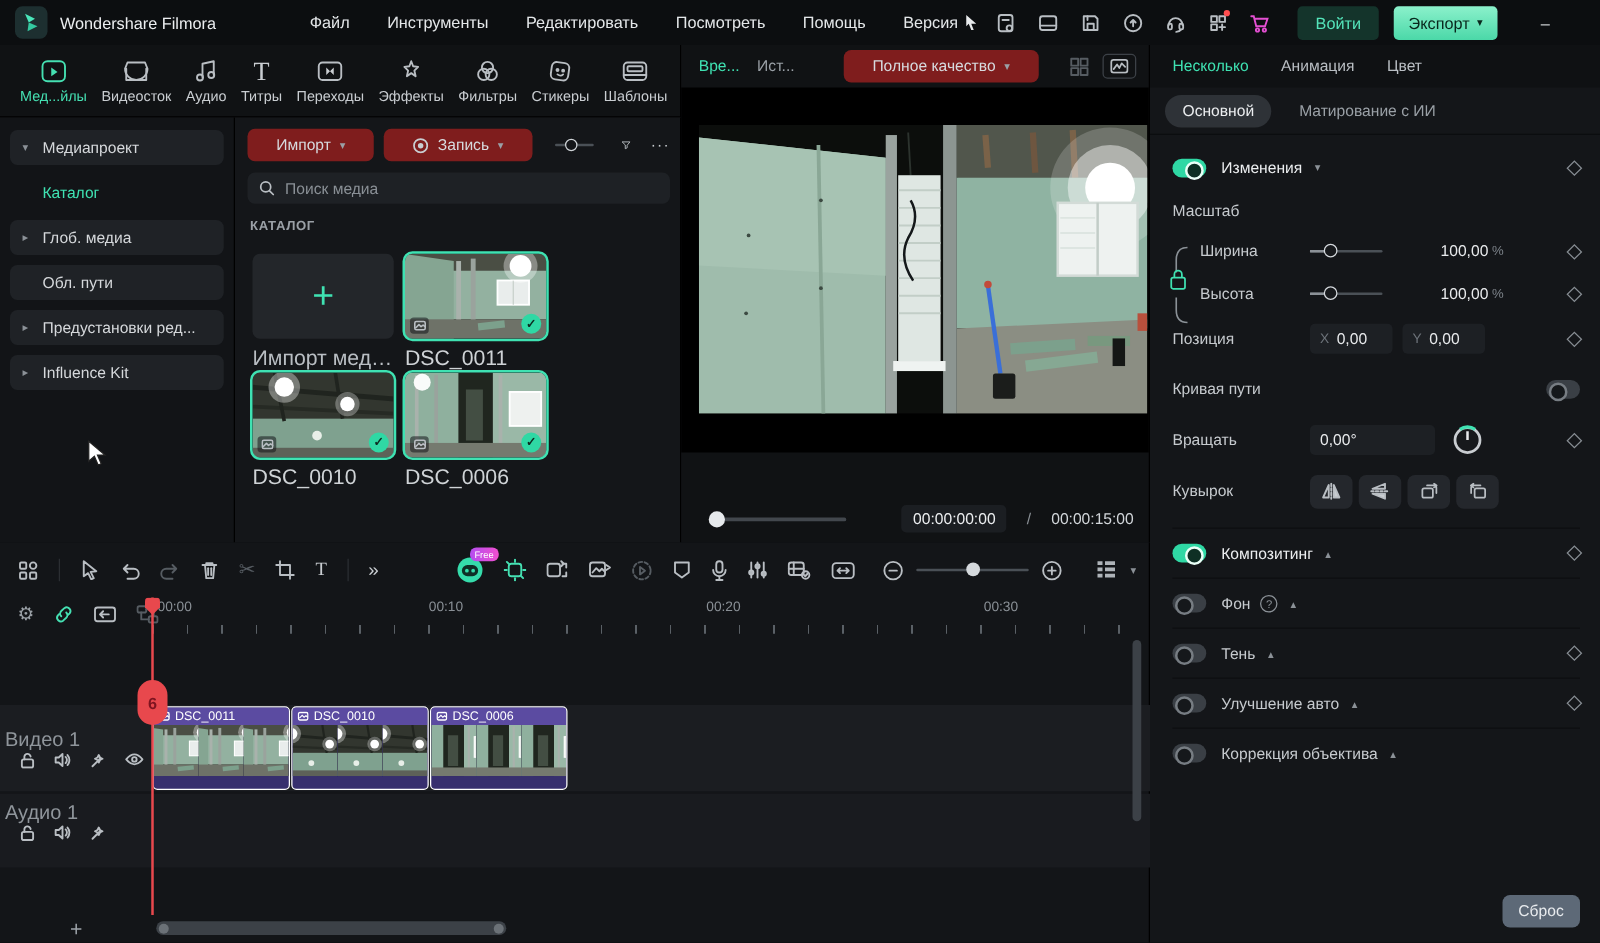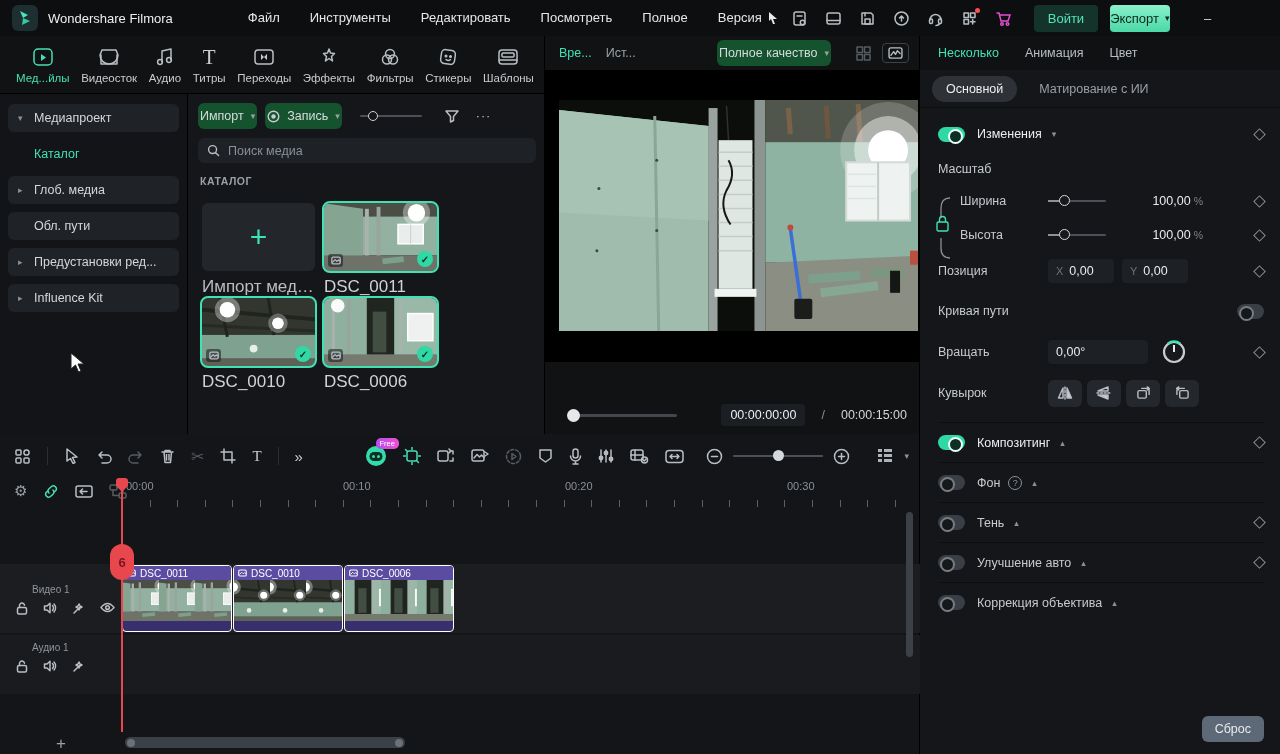--- a/index.html
+++ b/index.html
@@ -13,40 +13,40 @@
 
   
   #titlebar { left:0; top:0; width:1280px; height:36px; background:#0c0e10; display:flex; align-items:center; }
   .logo-box { width:26px; height:26px; margin:0 10px 0 12px; border-radius:6px; background:#1d2f30; display:flex; align-items:center; justify-content:center; }
   .app-title { color:#eceef0; font-size:13px; margin-right:60px; }
   .menu-item { padding:0 15px; color:#e4e7e9; font-size:13px; line-height:36px; cursor:default; }
   .tb-icons { display:flex; align-items:center; gap:6px; margin-left:6px; }
   .tb-ic { width:28px; height:26px; display:flex; align-items:center; justify-content:center; position:relative; }
   .red-dot { position:absolute; right:4px; top:3px; width:5px; height:5px; border-radius:50%; background:#ff4d4f; }
   .login-btn { margin-left:16px; background:#14342b; color:#54e4ba; border-radius:4px; padding:6px 14px; font-size:13px; }
-  .export-btn { margin-left:12px; background:linear-gradient(180deg,#8bf1cb,#4bd8a8); color:#09281d; border-radius:4px; padding:6px 0; font-size:13px; display:flex; align-items:center; gap:6px; }
+  .export-btn { margin-left:12px; background:linear-gradient(180deg,#8bf1cb,#4bd8a8); color:#09281d; border-radius:4px; padding:6px 12px; font-size:13px; display:flex; align-items:center; gap:6px; }
   .win-ctrls { display:flex; align-items:center; margin-left:18px; }
   .win-btn { width:40px; height:36px; display:flex; align-items:center; justify-content:center; color:#d7dadd; font-size:13px; }
 
   
   #lefttabs { left:0; top:36px; width:545px; height:58px; background:#101214; border-bottom:1px solid #000; border-right:1px solid #000; display:flex; align-items:center; justify-content:space-between; padding:0 10px 0 16px; }
   .ltab { display:flex; flex-direction:column; align-items:center; gap:3px; color:#c9cdd1; font-size:11.5px; }
   .ltab .glyph { height:24px; display:flex; align-items:center; }
   .ltab.active { color:#45e0b2; }
 
   
   #sidebar { left:0; top:94px; width:188px; height:340px; background:#121417; border-right:1px solid #000; padding:10px 8px; }
   .side-item { height:28px; border-radius:6px; background:#1f2226; display:flex; align-items:center; gap:8px; padding:0 8px 0 10px; margin-bottom:8px; color:#d5d8db; }
   .side-item .caret { color:#8b9197; font-size:9px; width:8px; }
   .side-item.plain { background:transparent; padding-left:26px; color:#3fe2b2; }
 
   
   #media { left:188px; top:94px; width:357px; height:340px; background:#141619; border-right:1px solid #000; padding:8px 8px 0 10px; }
   .media-toolbar { display:flex; align-items:center; gap:8px; height:28px; }
-  .pill { background:#14532d; border-radius:6px; height:26px; display:flex; align-items:center; gap:7px; padding:0 2px; color:#d7dade; font-size:12.5px; }
+  .pill { background:#7f1d1d; border-radius:6px; height:26px; display:flex; align-items:center; gap:7px; padding:0 23px; color:#d7dade; font-size:12.5px; }
   .pill .caret { color:#9aa0a6; font-size:9px; }
   .mini-slider { width:62px; height:2px; background:#4a5056; border-radius:2px; position:relative; margin-left:10px; }
   .mini-slider .knob { position:absolute; left:8px; top:-4px; width:10px; height:10px; border-radius:50%; border:1.5px solid #cfd3d7; background:#141619; }
   .searchbar { margin-top:8px; height:25px; background:#1e2125; border-radius:6px; display:flex; align-items:center; gap:8px; padding:0 9px; }
   .searchbar input { background:transparent; border:none; outline:none; color:#c8ccd0; font-size:12.5px; width:260px; font-family:"Liberation Sans",sans-serif; }
   .searchbar input::placeholder { color:#8a9096; }
   .cat-label { margin:12px 0 8px 2px; font-size:10.5px; letter-spacing:.5px; color:#9aa0a6; font-weight:bold; }
   .tiles { position:relative; }
   .tile { position:absolute; width:113px; height:68px; border-radius:6px; overflow:hidden; background:#23262a; }
   .tile.sel { outline:2px solid #3fe2b2; }
@@ -111,21 +111,21 @@
   .zoom-slider { width:90px; height:2.5px; background:#4a5056; border-radius:2px; position:relative; }
   .zoom-slider .knob { position:absolute; left:40px; top:-4.5px; width:11px; height:11px; border-radius:50%; background:#d5d9dd; }
   .ruler { position:absolute; left:0; top:44px; width:920px; height:32px; }
   .ruler-ticks { position:absolute; left:122px; top:22px; width:780px; height:7px;
      background:repeating-linear-gradient(90deg,#5a6066 0 1px,transparent 1px 27.6px); }
   .ruler-label { position:absolute; top:2px; color:#8a9096; font-size:11px; }
   .head-icons { position:absolute; left:14px; top:48px; display:flex; gap:16px; align-items:center; }
   .lane { position:absolute; left:0; width:920px; }
   .lane.video { top:130px; height:69px; background:#1b1d21; }
   .lane.audio { top:201px; height:59px; background:#191b1f; }
-  .track-label { position:absolute; left:32px; color:#8f959b; font-size:10px;text-align:right; }
+  .track-label { position:absolute; left:4px; color:#8f959b; font-size:16px;text-align:right; }
   .track-ics { position:absolute; left:16px; display:flex; gap:15px; }
   .clip { position:absolute; top:131px; width:110px; height:67px; border:1.5px solid #fff; border-radius:4px; overflow:hidden; background:#372f6e; }
   .clip-head { height:14px; background:#5b4ba1; display:flex; align-items:center; gap:4px; padding:0 4px; color:#fff; font-size:10px; white-space:nowrap; }
   .clip-body { height:41px; display:flex; }
   .clip-body svg { flex:1; }
   .playhead-line { position:absolute; left:121px; top:44px; width:2px; height:254px; background:#e8484d; }
   .playhead-cap { position:absolute; left:116px; top:44px; width:12px; height:14px; background:#e8484d; border-radius:3px 3px 6px 6px; clip-path:polygon(0 0,100% 0,100% 55%,50% 100%,0 55%); }
   .marker-6 { position:absolute; left:110px; top:110px; width:24px; height:36px; background:#e8484d; border-radius:12px; color:#7e1420; font-size:13px; display:flex; align-items:center; justify-content:center; font-weight:bold; }
   .hscroll { position:absolute; left:125px; top:303px; width:280px; height:11px; background:#3c4147; border-radius:6px; }
   .hscroll::before,.hscroll::after { content:""; position:absolute; top:1.5px; width:8px; height:8px; border-radius:50%; background:#6b7177; }
@@ -239,21 +239,21 @@
     <svg width="16" height="16" viewBox="0 0 16 16">
         <path d="M3,1 L11,5 L6,8 Z" fill="#4ae6ba"></path>
         <path d="M6,8 L13,11 L5,15 Z" fill="#34c9a0"></path>
       </svg>
   </div>
   <div class="app-title">Wondershare Filmora</div>
   <div class="menu-item">Файл</div>
   <div class="menu-item">Инструменты</div>
   <div class="menu-item">Редактировать</div>
   <div class="menu-item">Посмотреть</div>
-  <div class="menu-item">Полное</div>
+  <div class="menu-item">Помощь</div>
   <div class="menu-item" style="padding-right:4px">Версия</div>
   <svg width="14" height="14" viewBox="0 0 14 14">
       <polygon points="3,1 11,8 7,8 9,13 7,13 5,8 3,10" fill="#e8eaec"></polygon>
     </svg>
   <div class="tb-icons">
     <div class="tb-ic">
       <svg class="ic" width="17" height="17" viewBox="0 0 17 17">
           <rect x="3" y="2" width="11" height="13" rx="2"></rect>
           <line x1="6" y1="6" x2="11" y2="6"></line>
           <circle cx="11.5" cy="12.5" r="2.2"></circle>

